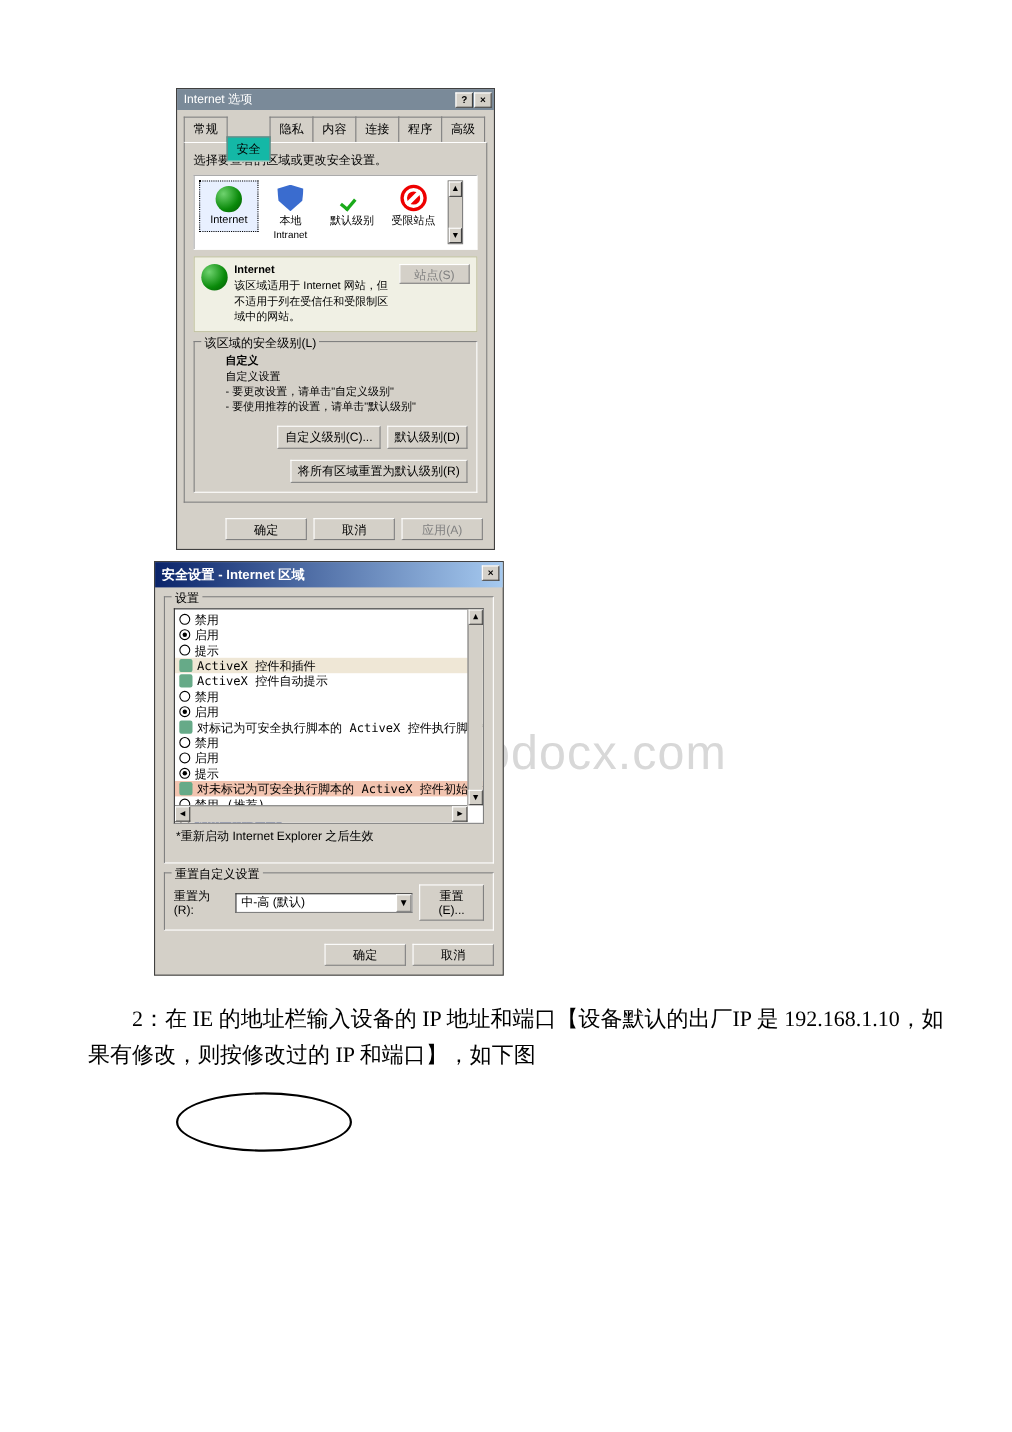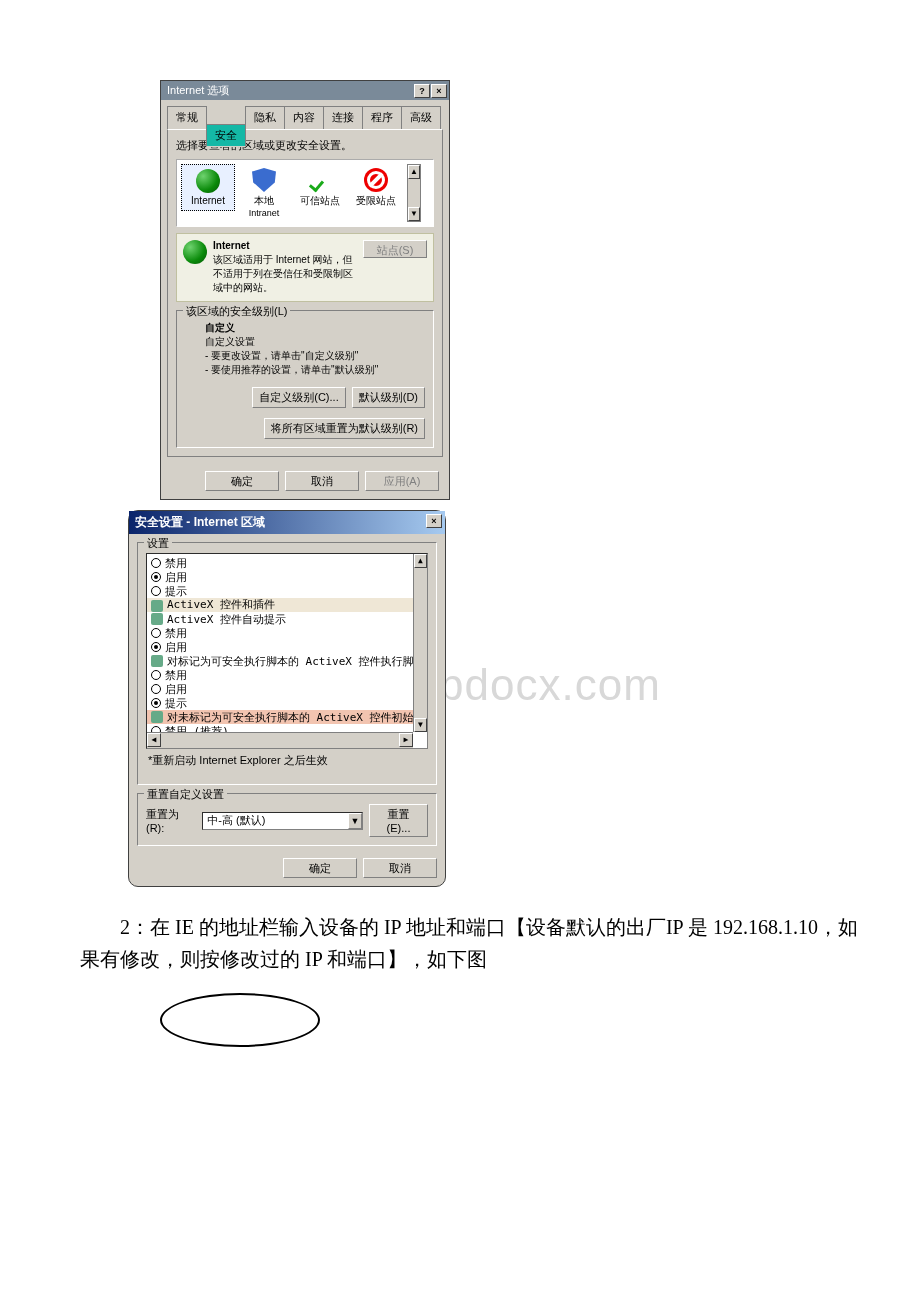--- a/index.html
+++ b/index.html
@@ -37,29 +37,29 @@
   .wbtn { background:#d4d0c8; border:1px solid #808080; border-top-color:#fff; border-left-color:#fff; font-size:11px; padding:2px 6px; cursor:pointer; }
   .wbtn.disabled { color:#808080; }
   .groupbox { border:1px solid #fff; border-top-color:#808080; border-left-color:#808080; margin-top:8px; padding:10px 8px 8px 8px; position:relative; }
   .groupbox .glegend { position:absolute; top:-7px; left:6px; background:#d4d0c8; padding:0 3px; font-size:11px; }
   .custom-block { font-size:10px; margin-left:20px; }
   .custom-block b { display:block; }
   .btnrow { display:flex; justify-content:flex-end; gap:6px; margin-top:10px; }
   .dialog-footer { display:flex; justify-content:flex-end; gap:6px; padding:8px 10px; }
   .wbtn2 { width:74px; height:20px; }
 
-  .dialog2 { width: 318px; margin-left: 48px; border-radius: 10px; }
+  .dialog2 { width: 318px; margin-left: 60px; }
   .titlebar2 { background: linear-gradient(to right,#0a246a,#a6caf0); color:#fff; padding:3px 3px 3px 6px; display:flex; justify-content:space-between; font-weight:bold; font-size:12px; }
   .d2body { padding:8px; }
   .tree { background:#fff; border:1px inset #808080; height:196px; overflow:hidden; font-size:11px; position:relative; font-family: "SimSun", monospace; }
   .tree-inner { padding:2px 0; }
   .tree .row { display:flex; align-items:center; height:14px; padding-left:4px; white-space:nowrap; }
   .tree .radio { width:10px;height:10px;border:1px solid #000;border-radius:50%;margin-right:4px;position:relative;flex-shrink:0;background:#fff; }
   .tree .radio.on::after { content:"";position:absolute;left:2px;top:2px;width:4px;height:4px;background:#000;border-radius:50%; }
-  .tree .cat { background:#efe7d6; font-weight:normal;align-items:flex-end; }
+  .tree .cat { background:#efe7d6; font-weight:normal; }
   .tree .ico { width:12px;height:12px;margin-right:4px;display:inline-block;flex-shrink:0; }
   .gear { background:#6a8; border-radius:2px; }
   .tree .sel { background:#f2c4b0; }
   .tree .hl { background:#0a246a; color:#fff; padding:0 2px; }
   .tree-scroll { position:absolute; right:0; top:0; bottom:16px; width:14px; background:#d4d0c8; border-left:1px solid #808080; display:flex; flex-direction:column; justify-content:space-between; }
   .tree-hscroll { position:absolute; left:0; right:14px; bottom:0; height:16px; background:#d4d0c8; border-top:1px solid #808080; display:flex; justify-content:space-between; }
   .note { font-size:11px; margin:4px 2px 8px 2px; }
   .combo { background:#fff; border:1px inset #808080; height:18px; width:164px; display:flex; align-items:center; justify-content:space-between; padding-left:4px; font-size:11px; }
   .combo .arrow { width:14px; height:16px; background:#d4d0c8; border:1px solid #808080; border-top-color:#fff; border-left-color:#fff; text-align:center; font-size:9px; line-height:14px; }
   .resetrow { display:flex; align-items:center; gap:6px; }
@@ -102,21 +102,21 @@
           <div class="zicon globe"></div>
           <span>Internet</span>
         </div>
         <div class="zone">
           <div class="zicon shield"></div>
           <span>本地</span>
           <span style="font-size:9px">Intranet</span>
         </div>
         <div class="zone">
           <div class="zicon check-icon"></div>
-          <span>可信站点</span>
+          <span>默认级别</span>
         </div>
         <div class="zone">
           <div class="zicon noentry"></div>
           <span>受限站点</span>
         </div>
         <div class="vscroll">
           <div class="sbtn">▲</div>
           <div class="sbtn">▼</div>
         </div>
       </div>

